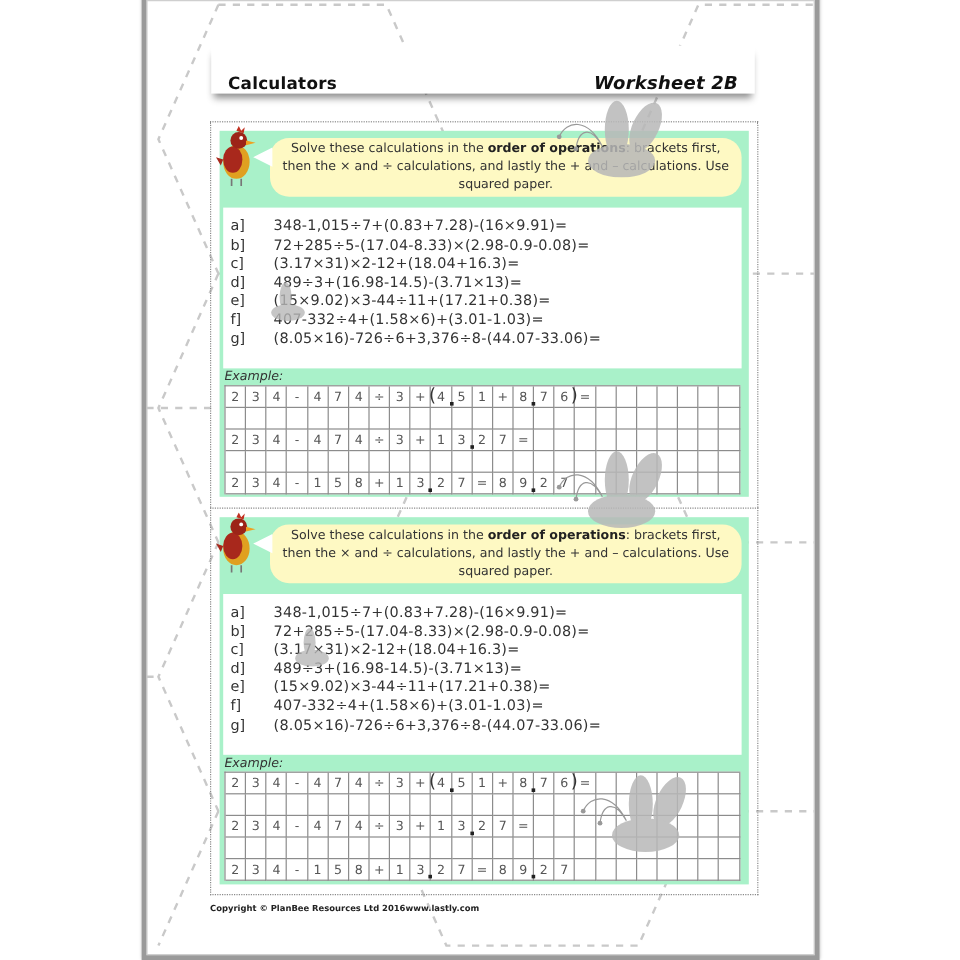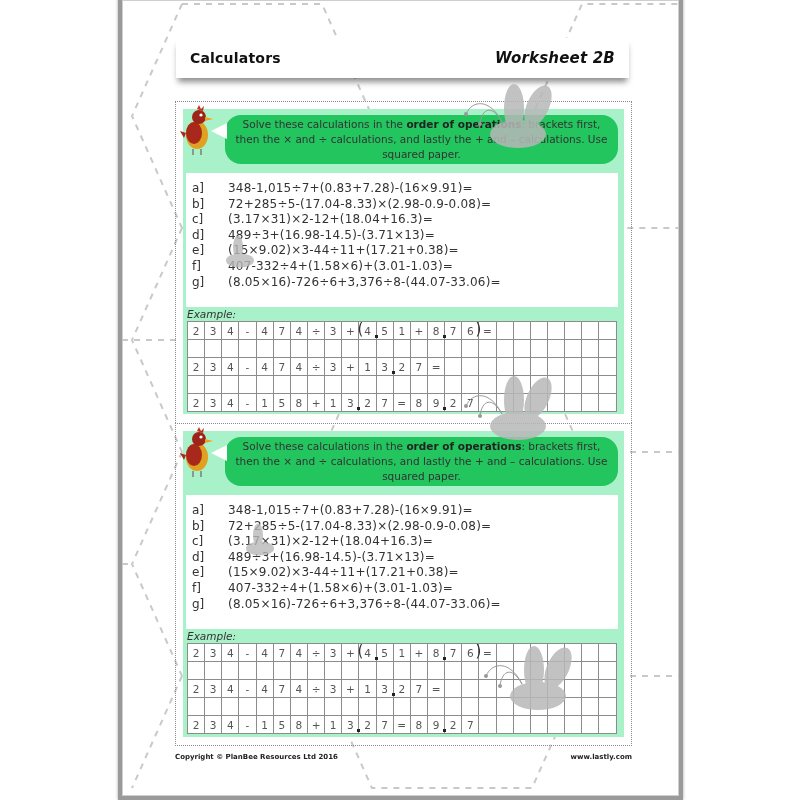--- a/index.html
+++ b/index.html
@@ -13,21 +13,21 @@
     box-shadow: inset 0 0 0 1px #cfcfcf, 0 0 3px rgba(0,0,0,0.35);
     overflow: hidden;
   }
   
   .hex-bg { position: absolute; inset: 0; pointer-events: none; }
 
   .header-bar {
     position: absolute; left: 54px; top: 38px; width: 453px; height: 40px;
     background: #fff;
     box-shadow: 0 6px 6px -2px rgba(0,0,0,0.45);
-    display: flex; align-items: center; justify-content: space-between;
+    display: flex; align-items: flex-end; justify-content: space-between;
     padding: 0 14px;
   }
   .header-bar .title, .header-bar .sheet {
     font-family: "DejaVu Sans", sans-serif; font-weight: bold; font-size: 14px; color: #111;
     letter-spacing: 0.2px;
   }
   .header-bar .sheet { font-size: 15px; font-style: italic; }
 
   .section {
     position: absolute; left: 53px; width: 457px;
@@ -40,21 +40,21 @@
     position: absolute; left: 7px; top: 7px; width: 441px;
     background: #a9f1c9;
   }
   .section.s1 .mint { height: 305px; }
   .section.s2 .mint { height: 306px; }
 
   .bird { position: absolute; left: -6px; top: -4px; width: 38px; height: 52px; }
 
   .bubble {
     position: absolute; left: 42px; top: 6px; width: 393px; height: 49px;
-    background: #22c55e; border-radius: 16px;
+    background: #fef9c3; border-radius: 16px;
     display: flex; align-items: center; justify-content: center; text-align: center;
     font-size: 10.5px; line-height: 15px; color: #333; padding: 4px 10px;
   }
   .bubble::before {
     content: ""; position: absolute; left: -14px; top: 8px;
     border-top: 8px solid transparent; border-bottom: 8px solid transparent;
     border-right: 16px solid #fff;
   }
   .bubble b { color: #222; }
 
@@ -87,21 +87,21 @@
     content: "("; position: absolute; left: -2px; top: -2px; font-size: 15px; color: #333;
   }
   .cell.brace-close::after {
     content: ")"; position: absolute; right: -3px; top: -2px; font-size: 15px; color: #333;
   }
 
   .bee { position: absolute; pointer-events: none; }
 
   .footer {
     position: absolute; left: 53px; top: 753px; width: 457px;
-    display: flex; justify-content: space-between;
+    display: flex; 
     font-size: 7px; font-weight: bold; color: #222;
   }
 </style>
 </head>
 <body>
 
 <div class="page">
 
   <svg class="hex-bg" width="565" height="804" viewBox="0 0 565 804">
     <g stroke="#c9c9c9" stroke-width="2" stroke-dasharray="6 6" fill="none">

